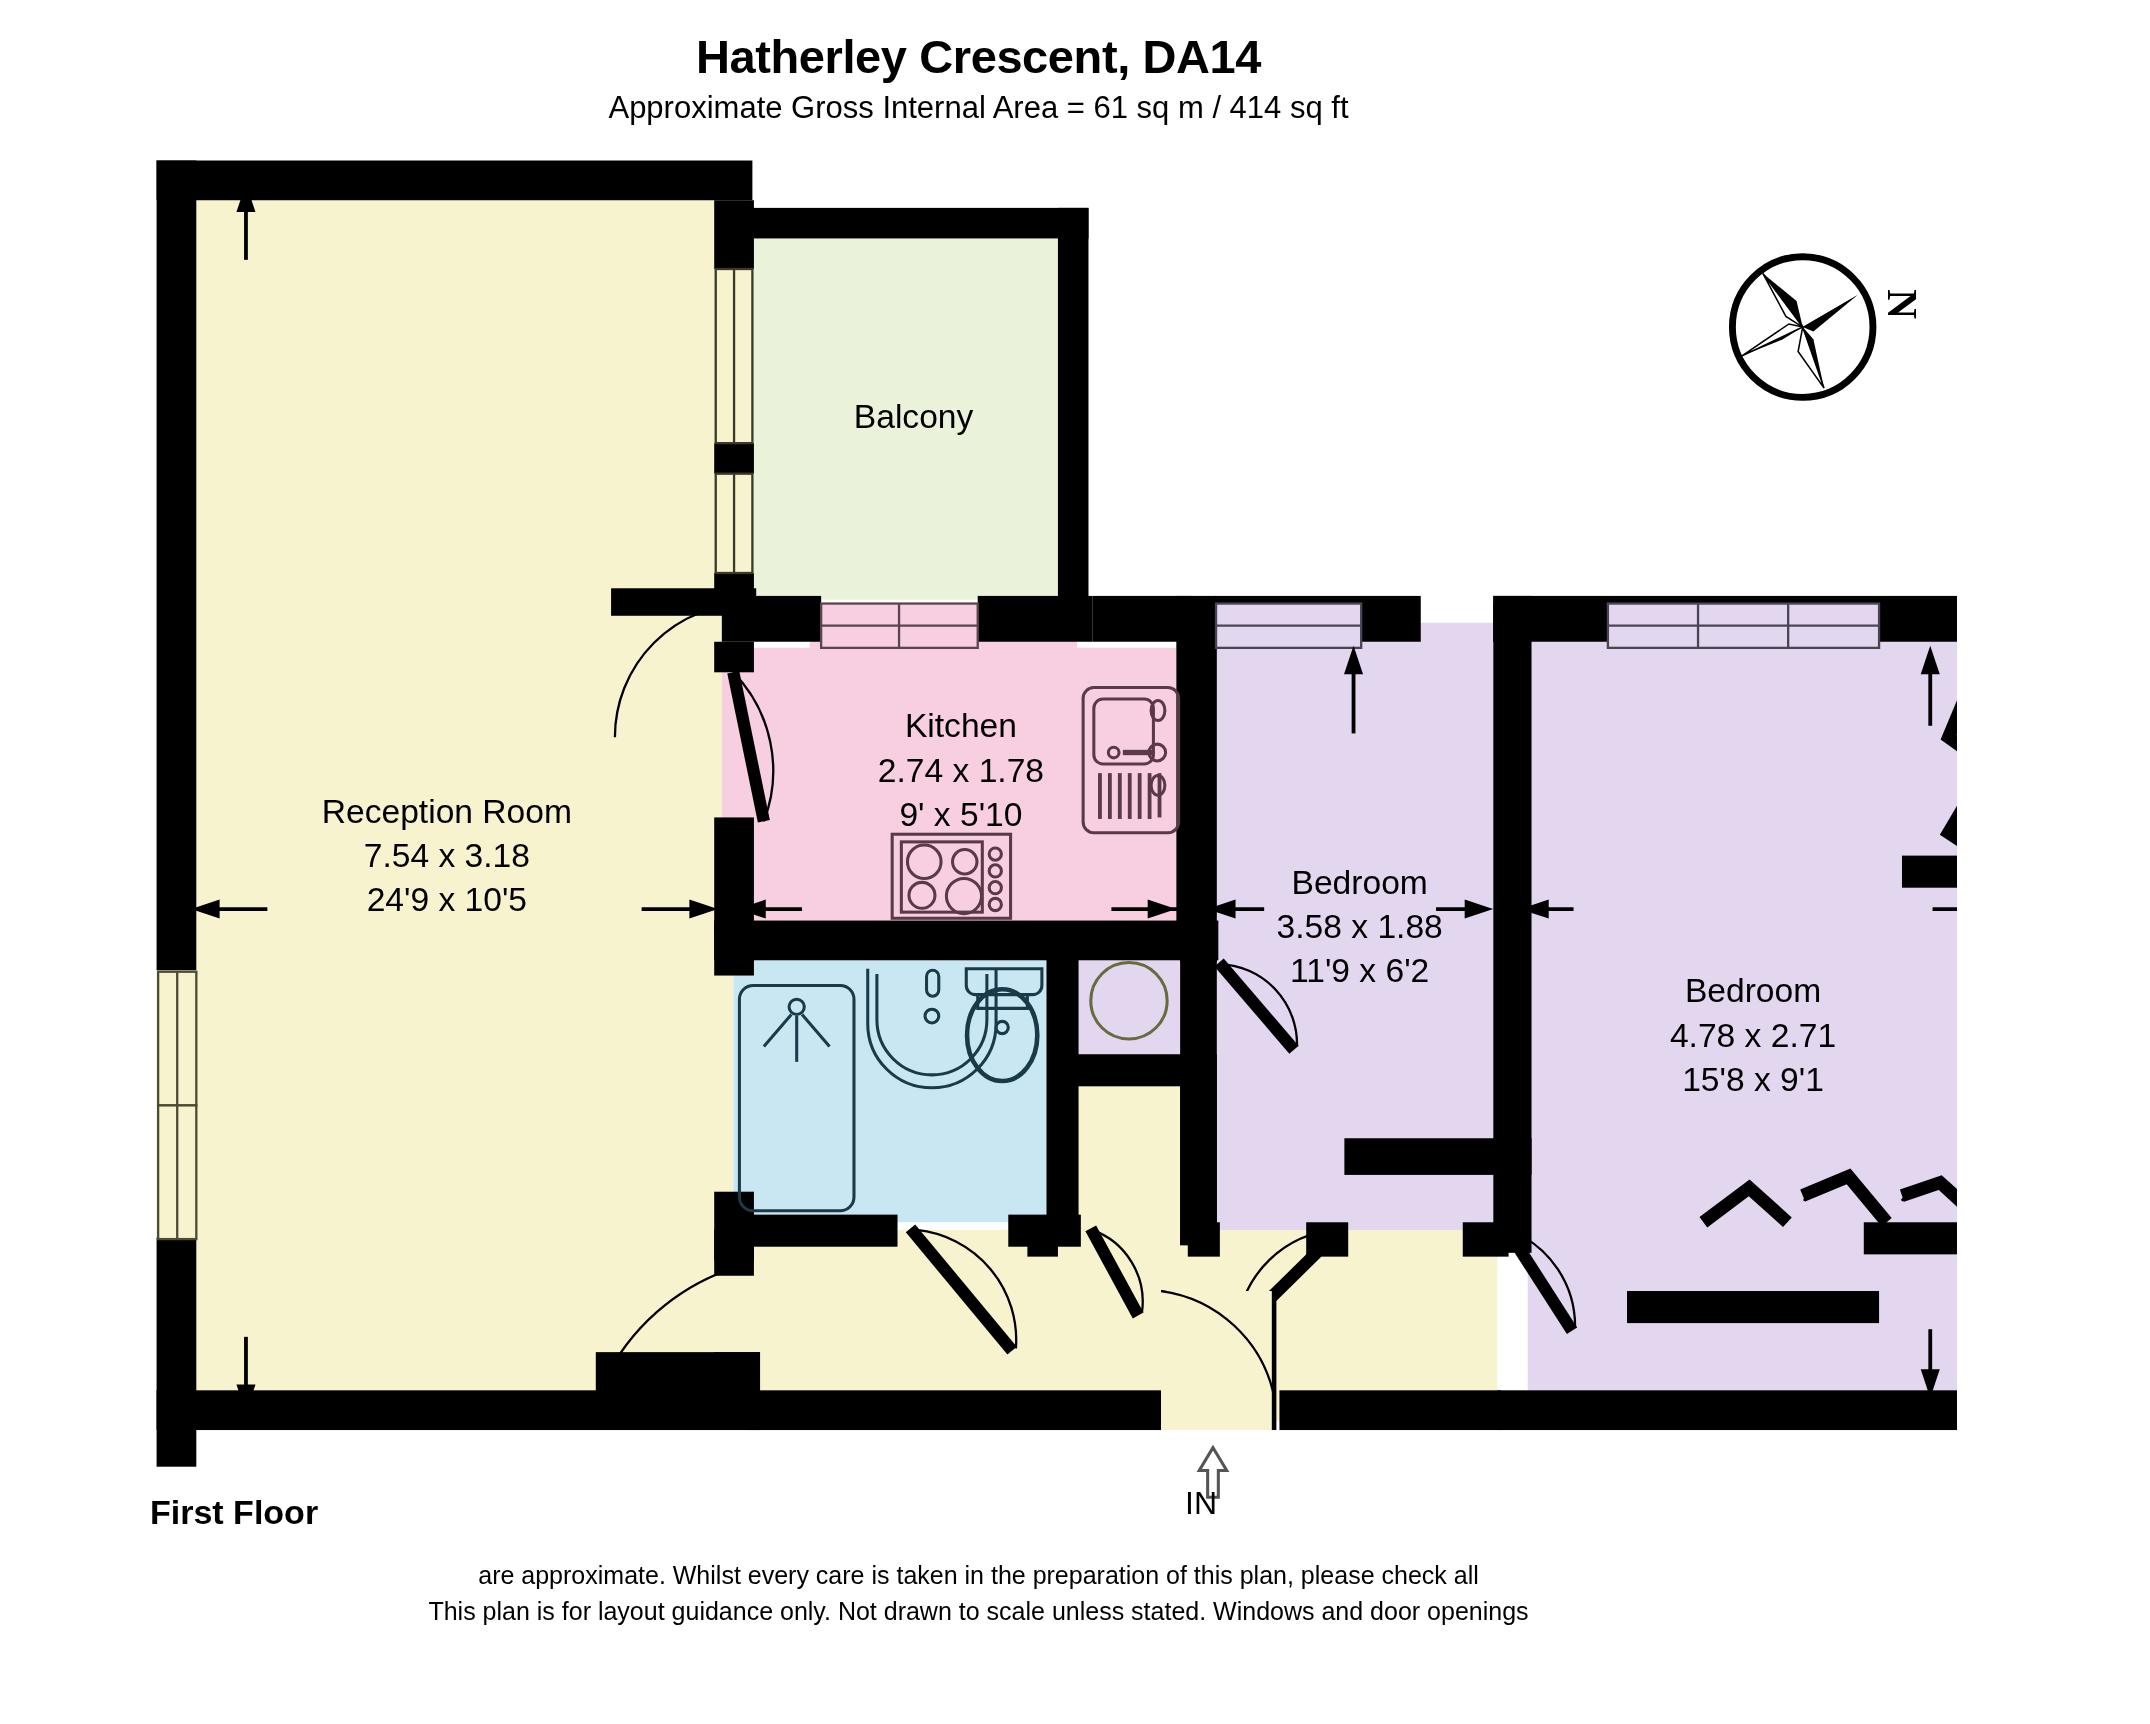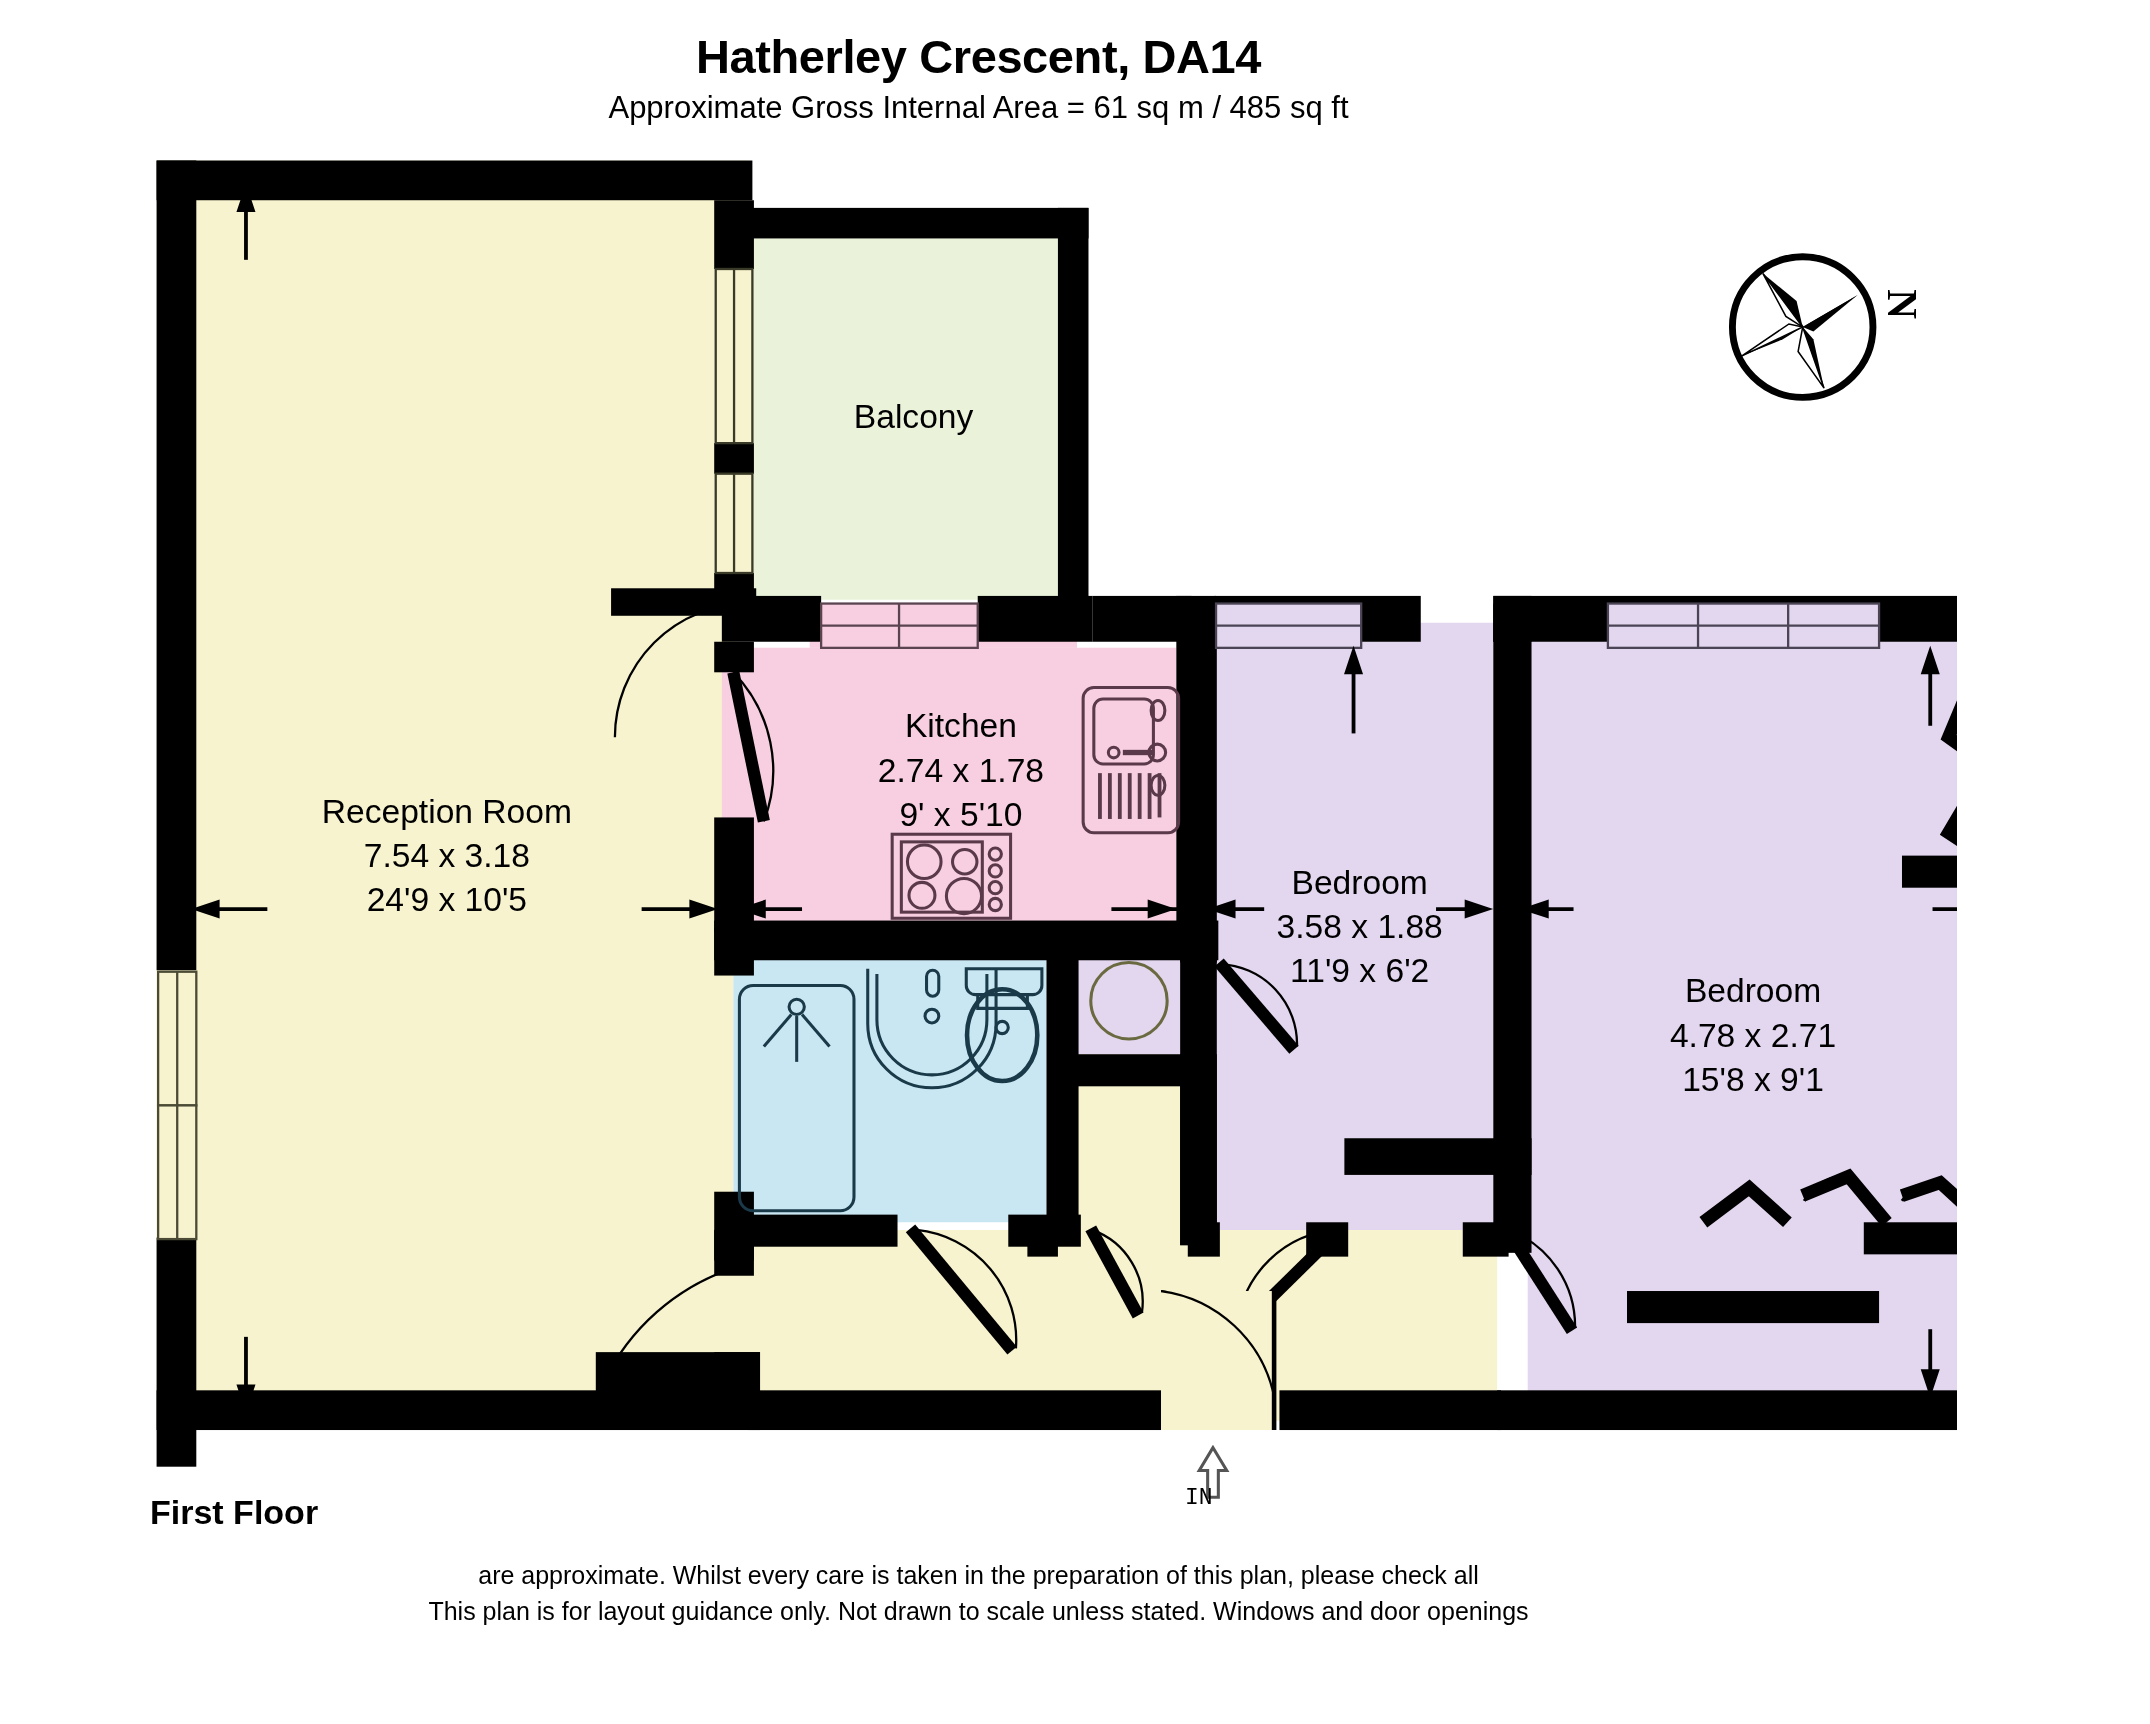--- a/index.html
+++ b/index.html
@@ -2,32 +2,32 @@
 <html style="font-size:12.2px"><head>
 <meta charset="utf-8">
 <style>
   html,body{margin:0;padding:0;background:#ffffff;}
   body{width:2151px;height:1725px;font-family:"Liberation Sans",sans-serif;color:#000;}
   #page{position:relative;width:1957px;height:1725px;overflow:hidden;background:#fff;}
   .hdr{position:absolute;left:0;right:0;text-align:center;}
   #title{top:29px;font-size:47px;font-weight:bold;letter-spacing:-0.4px;}
   #subtitle{top:90px;font-size:31px;font-weight:normal;}
   #floor-label{position:absolute;left:150px;top:1493px;font-size:34px;font-weight:bold;}
-  #in-label{position:absolute;left:1185px;top:1485px;font-size:23px;font-family:Liberation Mono, monospace;}
+  #in-label{position:absolute;left:1185px;top:1485px;font-size:32px;}
   #footer{position:absolute;left:0;right:0;top:1558px;text-align:center;font-size:25px;line-height:1.42;}
   #plan{position:absolute;left:0;top:0;}
   .nletter{font-family:"Liberation Serif",serif;font-size:54px;font-weight:bold;}
 </style>
 </head>
 <body>
 
 <div id="page">
 
   <div class="hdr" id="title">Hatherley Crescent, DA14</div>
-  <div class="hdr" id="subtitle">Approximate Gross Internal Area = 61 sq m / 485 sq ft</div>
+  <div class="hdr" id="subtitle">Approximate Gross Internal Area = 61 sq m / 414 sq ft</div>
 
   <svg id="plan" width="2151" height="1725" viewBox="0 0 2816 2258">
 
     <g>
       <path d="M 205,210 L 980,210 L 980,790 L 960,790 L 960,1650 L 980,1650 L 980,1870 L 205,1870 Z" fill="#F7F3CE"></path>
     </g>
 
     <g>
       <rect x="985" y="285" width="430" height="500" fill="#EAF3DA"></rect>
     </g>

